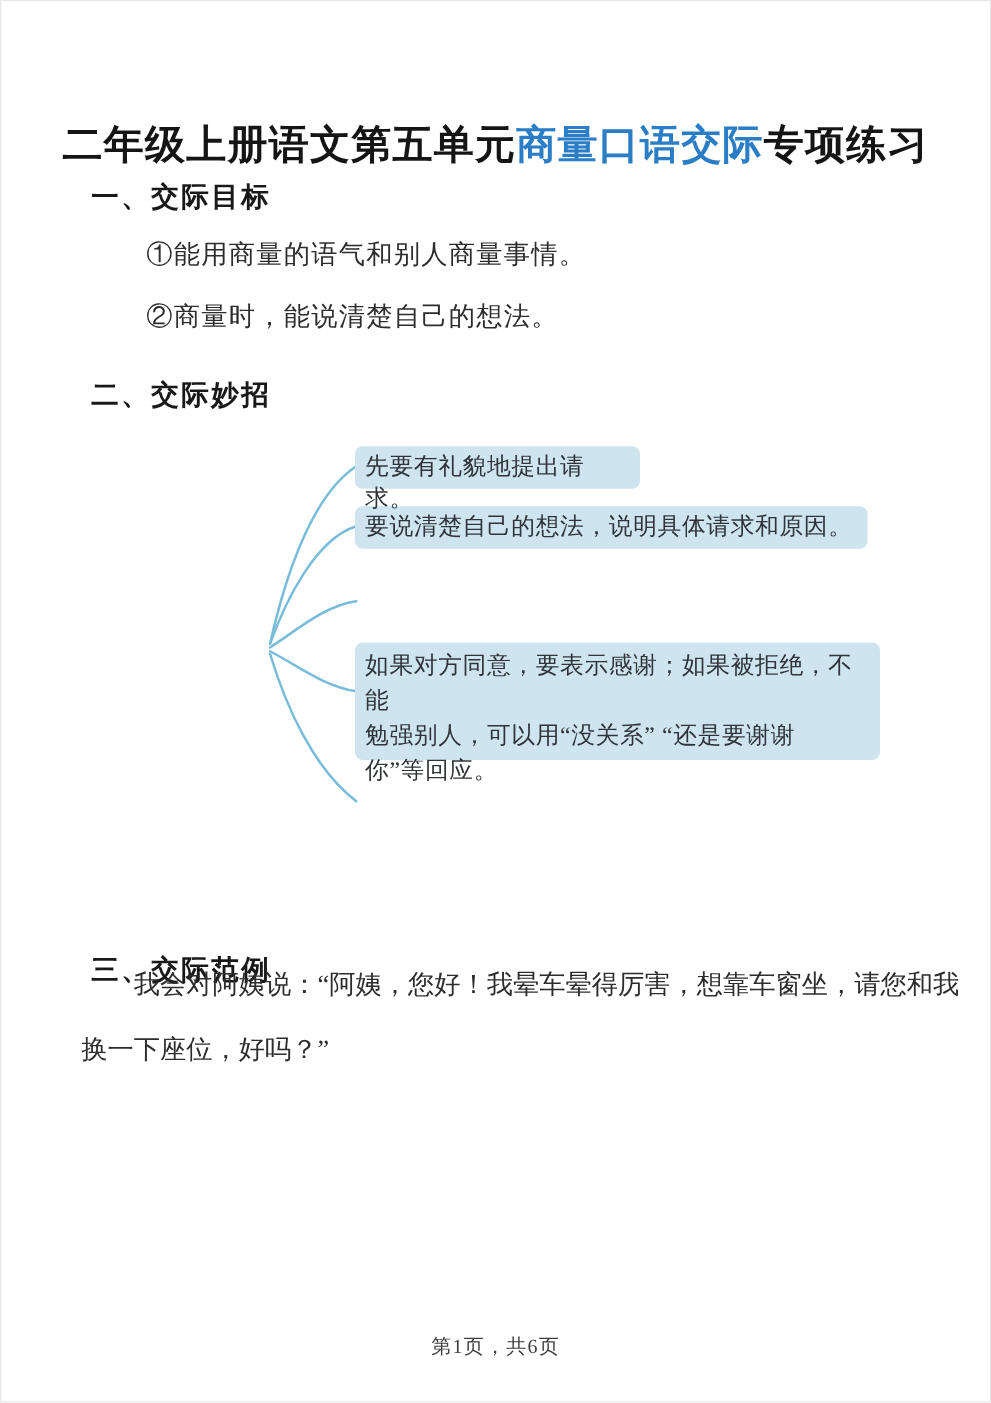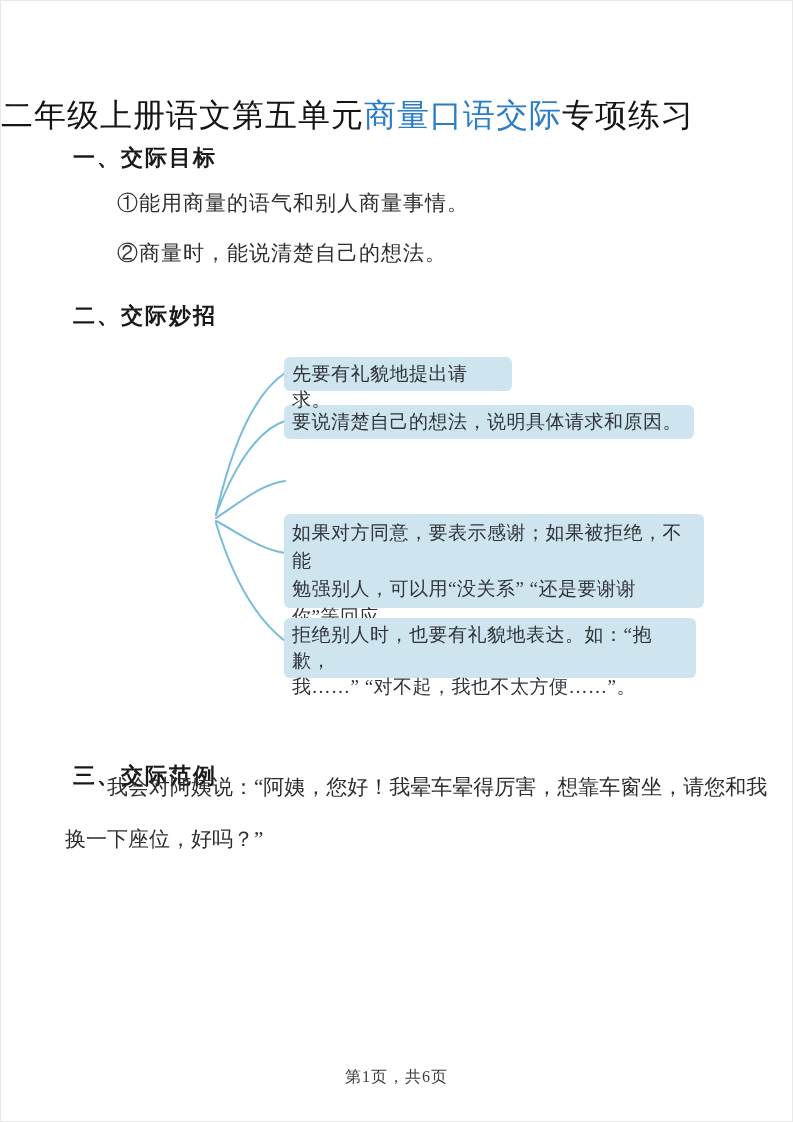--- a/index.html
+++ b/index.html
@@ -2,22 +2,22 @@
 <html><head>
 <meta charset="utf-8">
 <style>
   html,body{margin:0;padding:0;background:#fafafa;}
   .page{
     position:relative;width:793px;height:1122px;background:#ffffff;
     border:1px solid #e8e8e8;box-sizing:border-box;overflow:hidden;
     font-family:"Liberation Serif", serif;
   }
   .title{
-    position:absolute;top:72px;left:0;width:100%;text-align:left;
-    font-family:"Liberation Sans", sans-serif;font-weight:400;font-size:32px;
+    position:absolute;top:72px;left:0;width:100%;text-align:center;
+    font-family:"Liberation Sans", sans-serif;font-weight:700;font-size:32px;
     color:#151515;letter-spacing:1px;white-space:nowrap;
   }
   .title .hl{color:#2b7dc6;}
   .heading{
     position:absolute;left:72px;
     font-family:"Liberation Serif", serif;font-weight:700;font-size:22px;
     color:#191919;letter-spacing:2px;
   }
   .h-goals{top:142px;}
   .h-tips{top:300px;}
@@ -80,22 +80,20 @@
       <path d="M215,520 C238,532 258,548 284,552"></path>
       <path d="M215,522 C228,565 250,614 284,640"></path>
     </g>
   </svg>
 
   <div class="bubble b2">要说清楚自己的想法，说明具体请求和原因。</div>
   <div class="bubble b1">先要有礼貌地提出请求。</div>
   <div class="bubble b4">如果对方同意，要表示感谢；如果被拒绝，不能
 勉强别人，可以用“没关系” “还是要谢谢
 你”等回应。</div>
-  <div class="bubble b5">拒绝别人时，也要有礼貌地表达。如：“抱歉，
-我……” “对不起，我也不太方便……”。</div>
 
   <div class="heading h-example">三、交际范例</div>
 
   <div class="paras">
     <p class="para">我会对阿姨说：“阿姨，您好！我晕车晕得厉害，想靠车窗坐，请您和我
 换一下座位，好吗？”</p>
   </div>
 
   <div class="footer">第1页，共6页</div>
 

